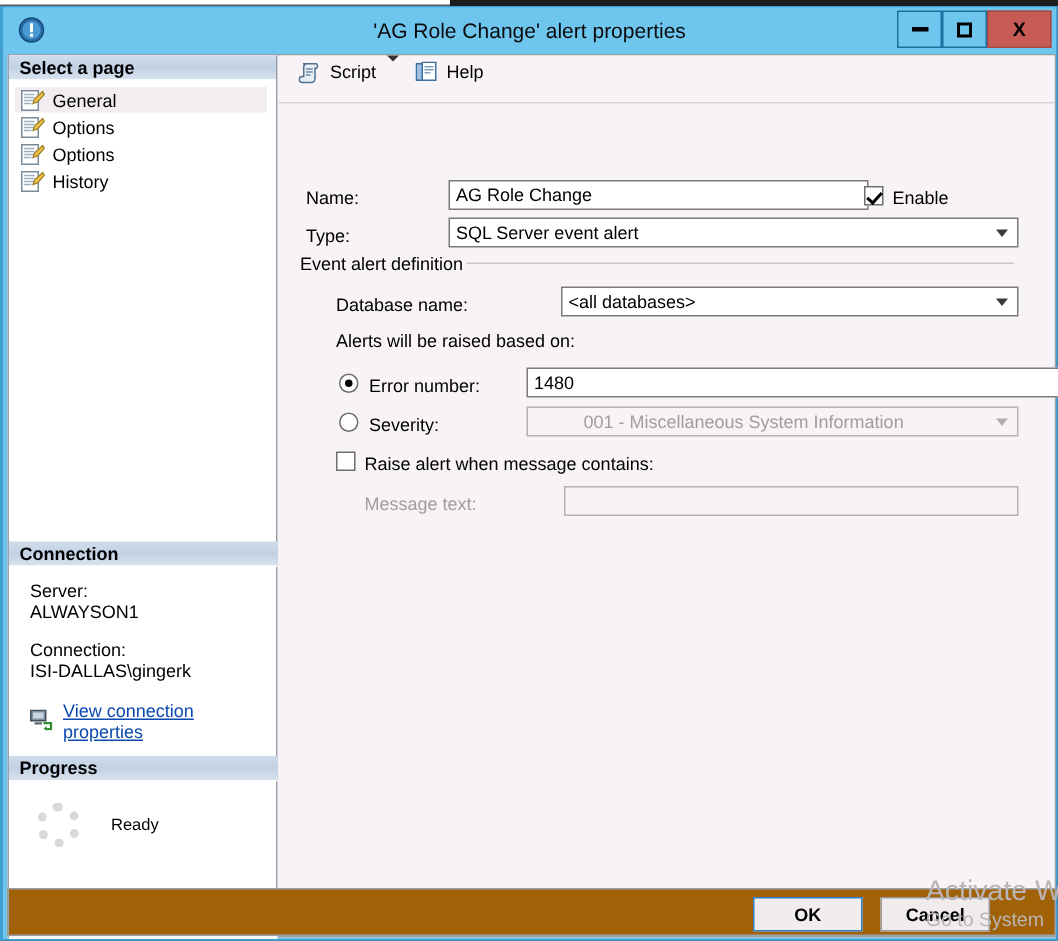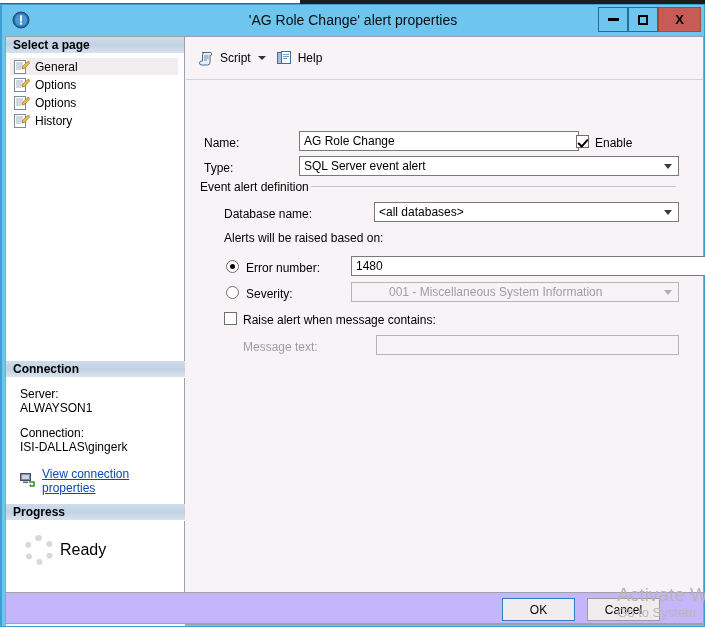--- a/index.html
+++ b/index.html
@@ -107,29 +107,29 @@
     position: absolute; left: 0; top: 578px; width: 179px; height: 11px;
     background: #f7f3f6;
   }
 
   .prog-row { display: flex; align-items: center; padding: 14px 0 0 18px; }
   .spinner {
     width: 30px; height: 30px; border-radius: 50%;
     border: 6px dotted #d9d9d9;
     flex: none;
   }
-  .prog-text { margin-left: 6px; font-size: 16px; color: #000; }
+  .prog-text { margin-left: 20px; font-size: 11px; color: #000; }
 
   
   #rightpane {
     position: absolute; left: 180px; top: 0; right: 0; height: 100%;
     background: #f7f3f6;
   }
   #toolbar {
-    height: 43px; display: flex; align-items: center;
+    height: 32px; display: flex; 
     padding-left: 8px; gap: 0px;
     border-bottom: 1px solid #d7d1d4;
   }
   .tb-item {
     display: flex; align-items: center; height: 22px;
     padding: 0 5px; font-size: 12px; color: #000; cursor: default;
   }
   .tb-caret {
     width: 0; height: 0; margin: 0 6px 0 2px;
     border-left: 4px solid transparent; border-right: 4px solid transparent;
@@ -185,22 +185,22 @@
   .radio.on::after {
     content: "";
     position: absolute; left: 3px; top: 3px;
     width: 5px; height: 5px; border-radius: 50%; background: #000;
   }
 
   
   #buttonbar {
     position: absolute; left: 3px; bottom: 2px;
     width: 699px; height: 32px;
-    background: #c4b5fd;
-    border: 1px solid #9aa2ab; border-top: 1px solid #9aa2ab;
+    background: #a16207;
+    border: 1px solid #9aa2ab; border-top: 1px solid #9aa2ab; font-weight: bold;
   }
   .dlgbtn {
     position: absolute; top: 5px;
     width: 73px; height: 23px;
     font-family: "Liberation Sans", sans-serif; font-size: 12px; color: #000;
     background: #f0ecee;
     border: 1px solid #9d9a9d;
     display: flex; align-items: center; justify-content: center;
     cursor: default;
   }

